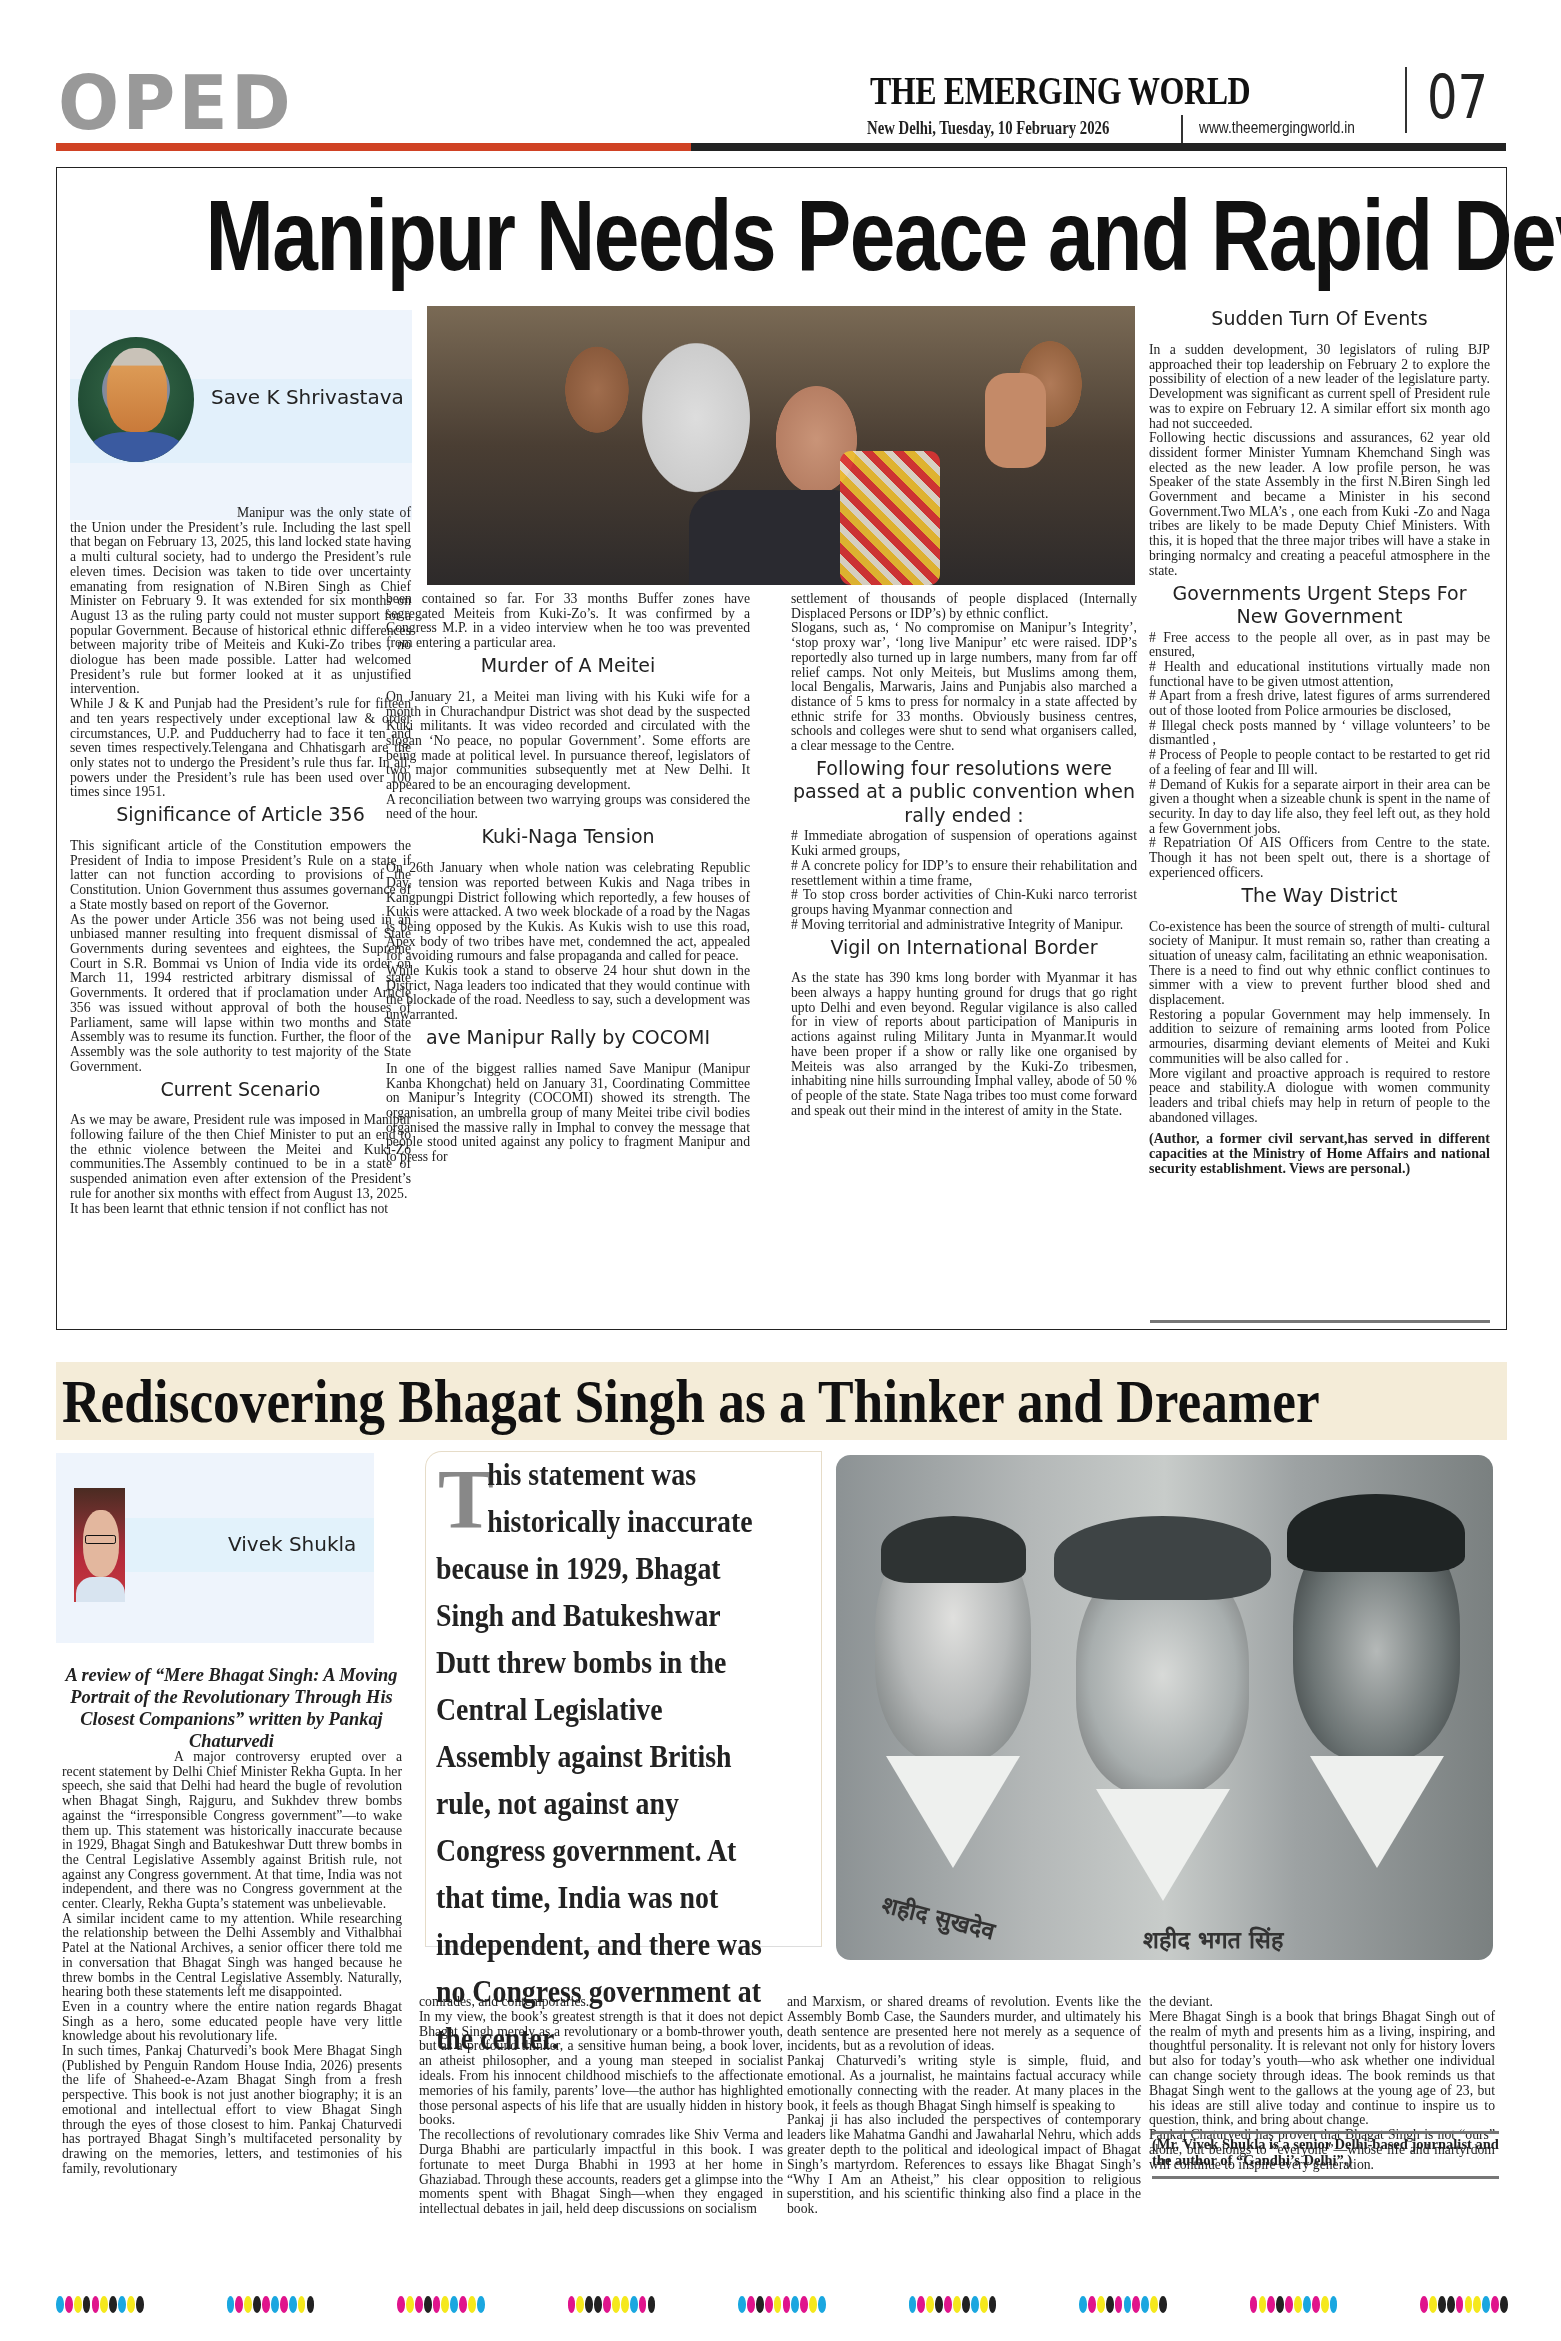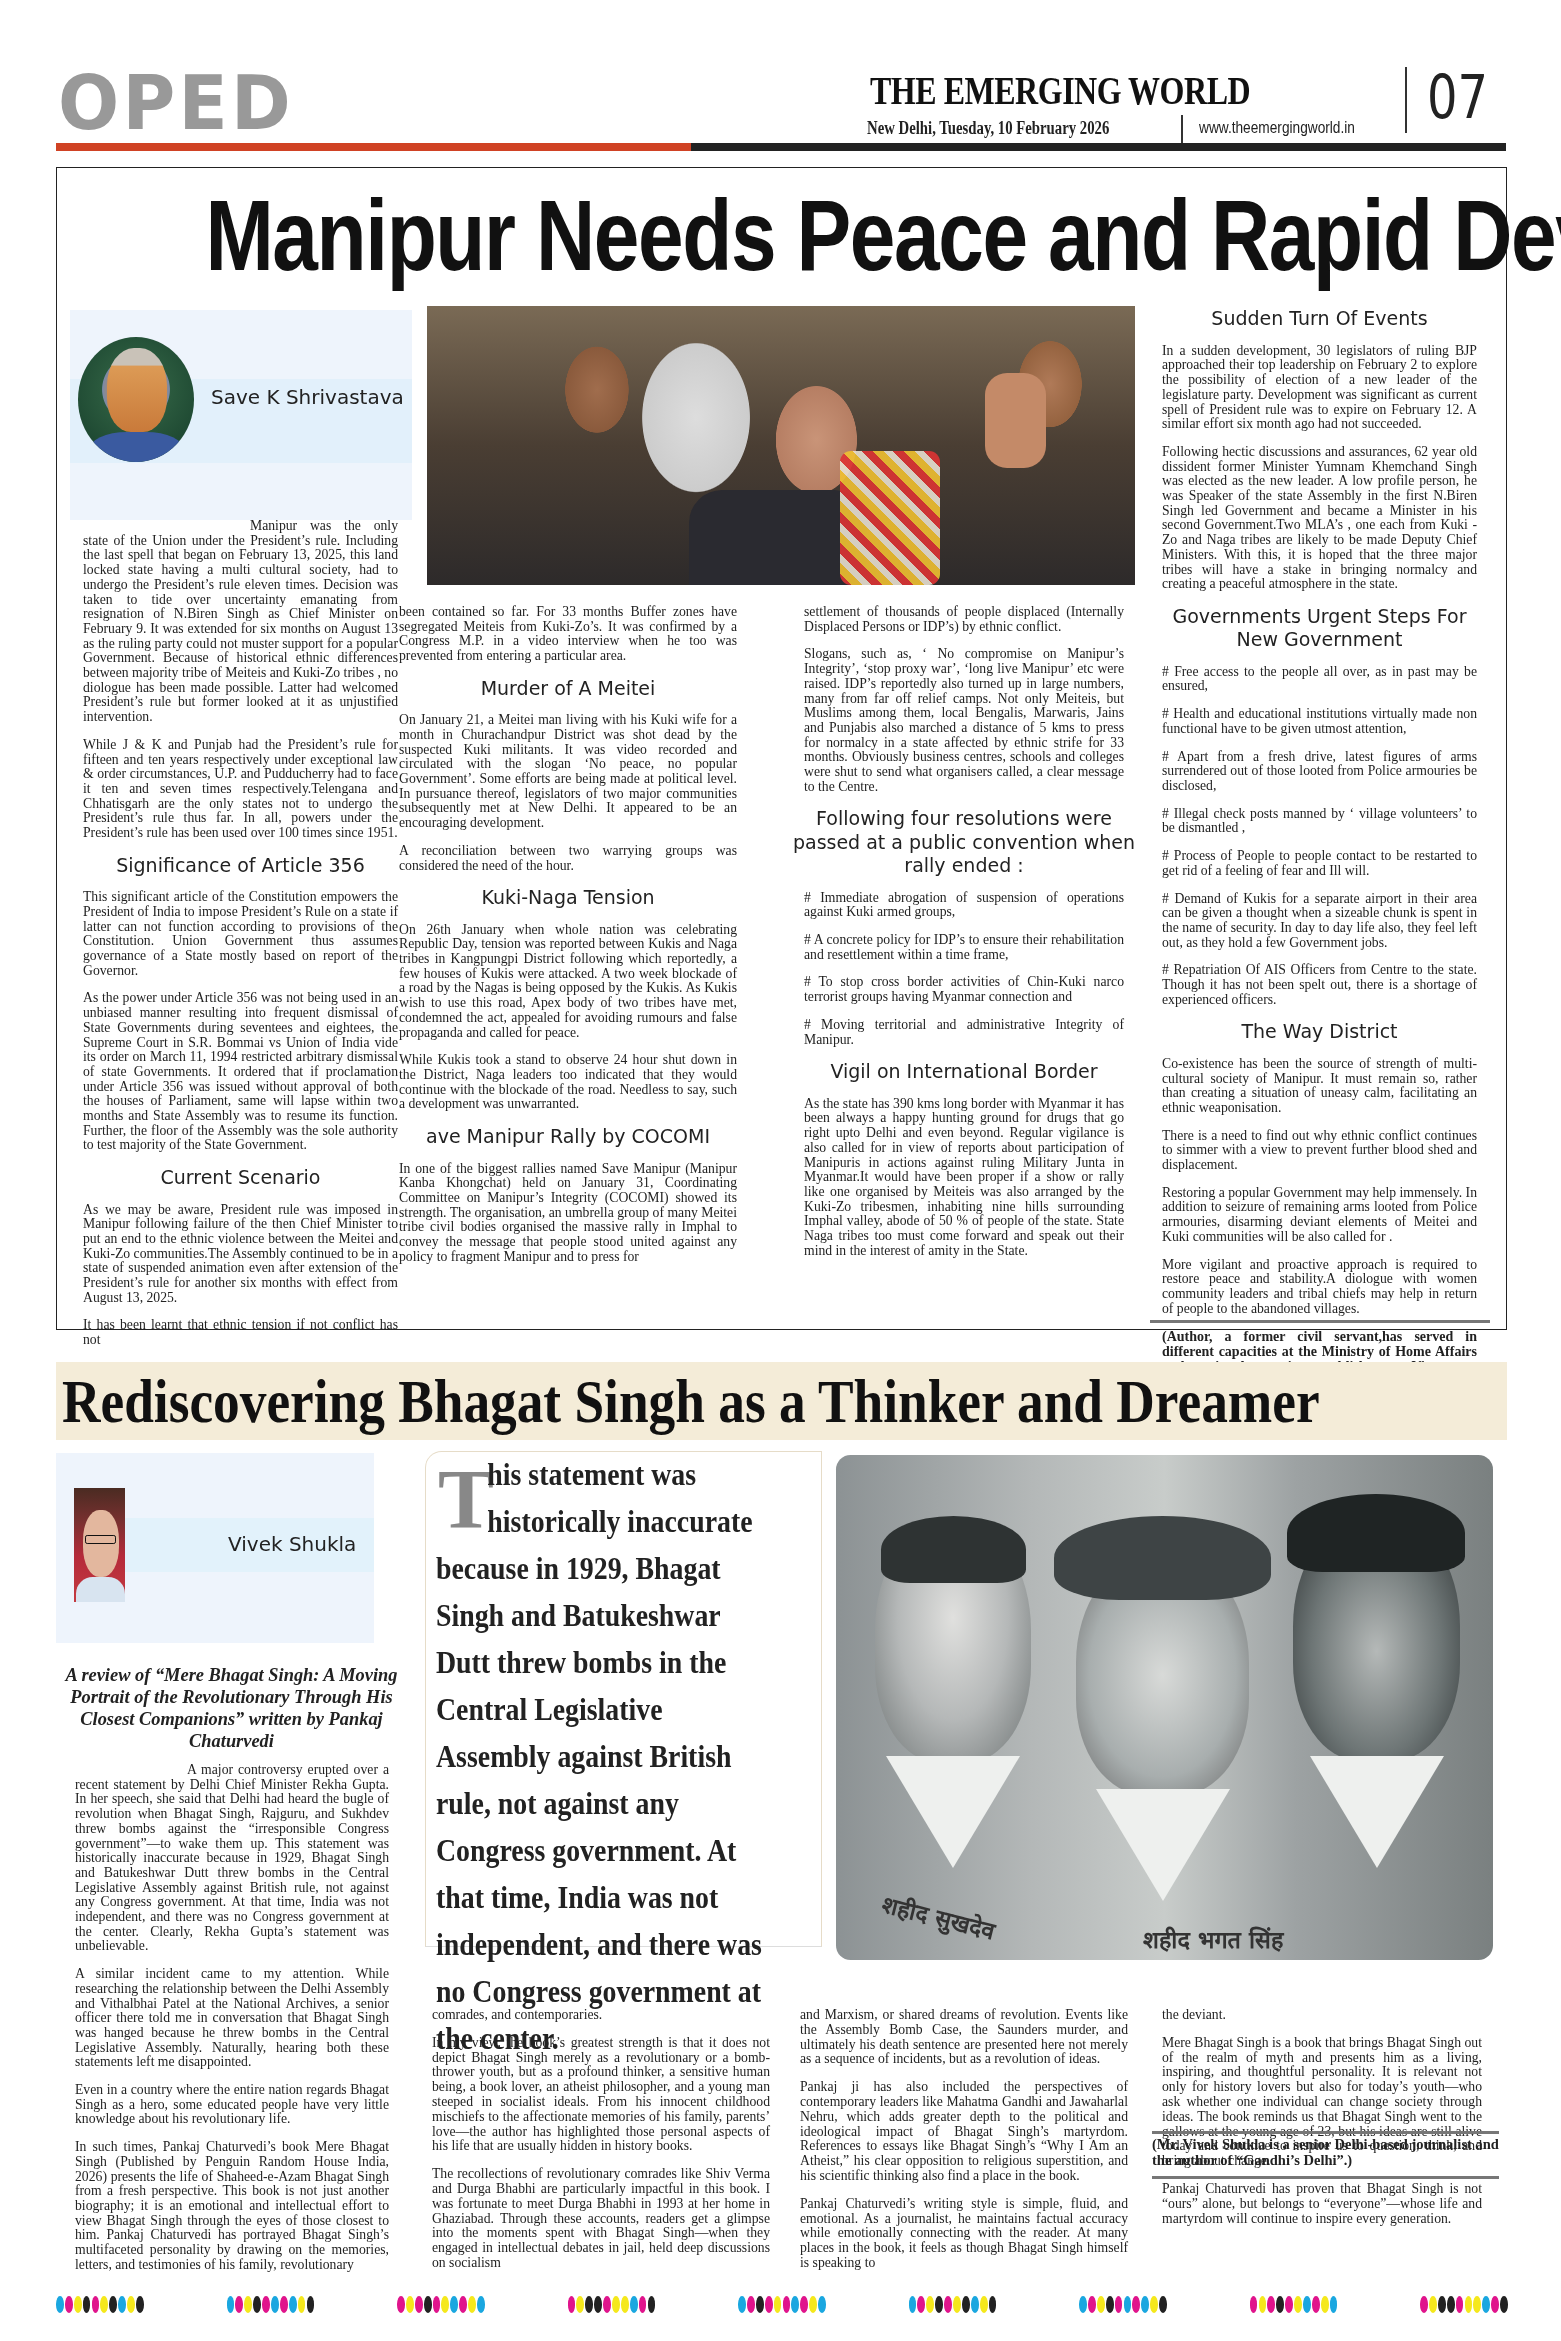--- a/index.html
+++ b/index.html
@@ -19,21 +19,21 @@
   
   #frame1{left:56px;top:167px;width:1451px;height:1163px;border:1.7px solid #222;}
   #headline1{left:78px;top:178px;width:1416px;text-align:center;font-family:"Liberation Sans",sans-serif;font-weight:bold;font-size:100px;color:#111;transform:scaleX(0.82);letter-spacing:-1.7px;white-space:nowrap;}
   #byline1-box{left:70px;top:310px;width:342px;height:210px;background:#eef4fc;}
   #byline1-band{left:70px;top:379px;width:342px;height:84px;background:#e2f0fb;}
   #avatar1{left:78px;top:337px;width:116px;height:125px;border-radius:50%;background:radial-gradient(circle at 50% 42%,#e0a05a 0,#d08a40 22%,#7a8aa8 36%,#2b5a3e 37%,#1f4a33 70%);overflow:hidden;}
   #avatar1 .face{position:absolute;left:29px;top:11px;width:60px;height:84px;border-radius:45% 45% 40% 40%;background:linear-gradient(#c9c2b8 0,#c9c2b8 20%,#dc9a55 22%,#c97a3a 100%);}
   #avatar1 .suit{position:absolute;left:11px;top:95px;width:95px;height:45px;border-radius:40% 40% 0 0;background:#3a5aa0;}
   #author1{left:211px;top:385px;font-family:"DejaVu Sans",sans-serif;font-size:20px;color:#222;}
   .col{font-size:13.7px;line-height:14.7px;text-align:justify;color:#222;}
-  .col p{margin:13px;}
+  .col p{margin:0;}
   .col .hd{font-family:"DejaVu Sans",sans-serif;font-size:19px;line-height:23.4px;text-align:center;margin:3.3px 0 12.3px;color:#222;}
   .col .hd2{margin-bottom:2.2px;}
   .indent{text-indent:167px;}
   #col1{left:70px;top:506px;width:341px;}
   #photo1{left:427px;top:306px;width:708px;height:279px;background:
     radial-gradient(ellipse 67px 89px at 55% 48%,#c99478 0,#b67e63 60%,transparent 61%),
     radial-gradient(ellipse 89px 123px at 38% 40%,#ddd 0,#ccc 60%,transparent 61%),
     radial-gradient(ellipse 45px 61px at 24% 30%,#a06d4d 0,#8a5a3c 70%,transparent 71%),
     radial-gradient(ellipse 45px 61px at 88% 28%,#b07a58 0,#94623f 70%,transparent 71%),
     linear-gradient(180deg,#7a6a55 0,#4a3e33 50%,#2d2a2a 100%);overflow:hidden;}
@@ -214,22 +214,22 @@
   <div class="sign" style="left:307px;top:468px">शहीद भगत सिंह</div>
 </div>
 
 <div class="abs col sm" id="col6">
   <p>comrades, and contemporaries.</p>
   <p>In my view, the book’s greatest strength is that it does not depict Bhagat Singh merely as a revolutionary or a bomb-thrower youth, but as a profound thinker, a sensitive human being, a book lover, an atheist philosopher, and a young man steeped in socialist ideals. From his innocent childhood mischiefs to the affectionate memories of his family, parents’ love—the author has highlighted those personal aspects of his life that are usually hidden in history books.</p>
   <p>The recollections of revolutionary comrades like Shiv Verma and Durga Bhabhi are particularly impactful in this book. I was fortunate to meet Durga Bhabhi in 1993 at her home in Ghaziabad. Through these accounts, readers get a glimpse into the moments spent with Bhagat Singh—when they engaged in intellectual debates in jail, held deep discussions on socialism</p>
 </div>
 <div class="abs col sm" id="col7">
   <p>and Marxism, or shared dreams of revolution. Events like the Assembly Bomb Case, the Saunders murder, and ultimately his death sentence are presented here not merely as a sequence of incidents, but as a revolution of ideas.</p>
+  <p>Pankaj Chaturvedi’s writing style is simple, fluid, and emotional. As a journalist, he maintains factual accuracy while emotionally connecting with the reader. At many places in the book, it feels as though Bhagat Singh himself is speaking to</p>
   <p>Pankaj ji has also included the perspectives of contemporary leaders like Mahatma Gandhi and Jawaharlal Nehru, which adds greater depth to the political and ideological impact of Bhagat Singh’s martyrdom. References to essays like Bhagat Singh’s “Why I Am an Atheist,” his clear opposition to religious superstition, and his scientific thinking also find a place in the book.</p>
-  <p>Pankaj Chaturvedi’s writing style is simple, fluid, and emotional. As a journalist, he maintains factual accuracy while emotionally connecting with the reader. At many places in the book, it feels as though Bhagat Singh himself is speaking to</p>
 </div>
 <div class="abs col sm" id="col8">
   <p>the deviant.</p>
   <p>Mere Bhagat Singh is a book that brings Bhagat Singh out of the realm of myth and presents him as a living, inspiring, and thoughtful personality. It is relevant not only for history lovers but also for today’s youth—who ask whether one individual can change society through ideas. The book reminds us that Bhagat Singh went to the gallows at the young age of 23, but his ideas are still alive today and continue to inspire us to question, think, and bring about change.</p>
   <p>Pankaj Chaturvedi has proven that Bhagat Singh is not “ours” alone, but belongs to “everyone”—whose life and martyrdom will continue to inspire every generation.</p>
 </div>
 <div class="abs" id="note2-rule-top"></div>
 <div class="abs" id="note2">(Mr. Vivek Shukla is a senior Delhi-based journalist and the author of “Gandhi’s Delhi”.)</div>
 <div class="abs" id="note2-rule-bot"></div>
 

